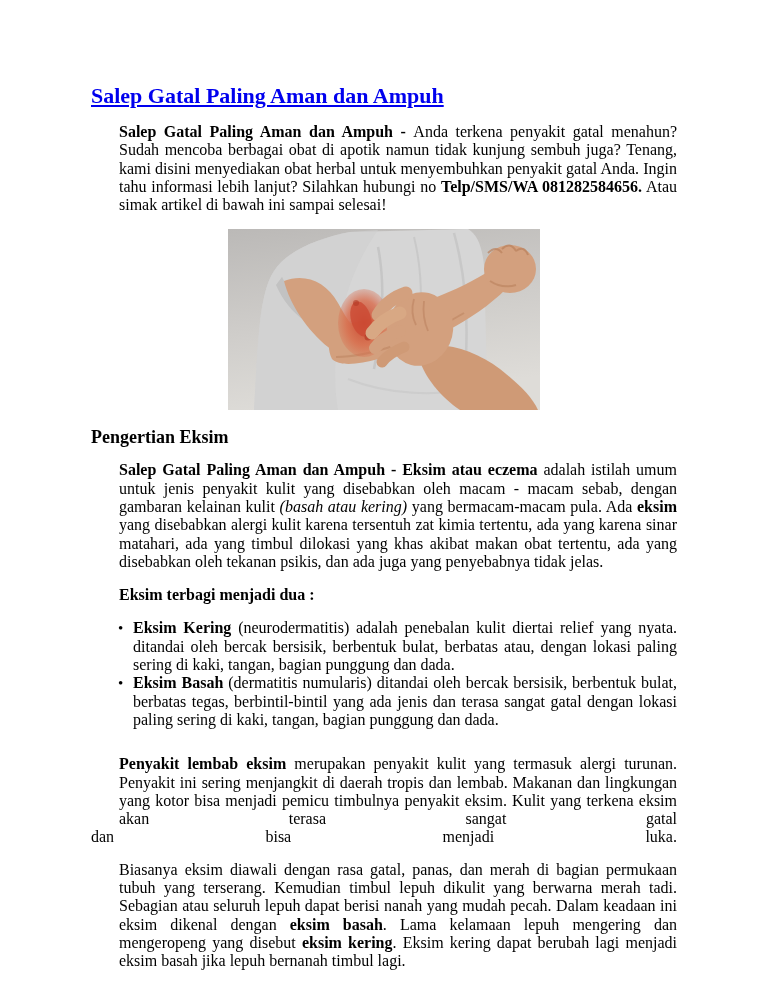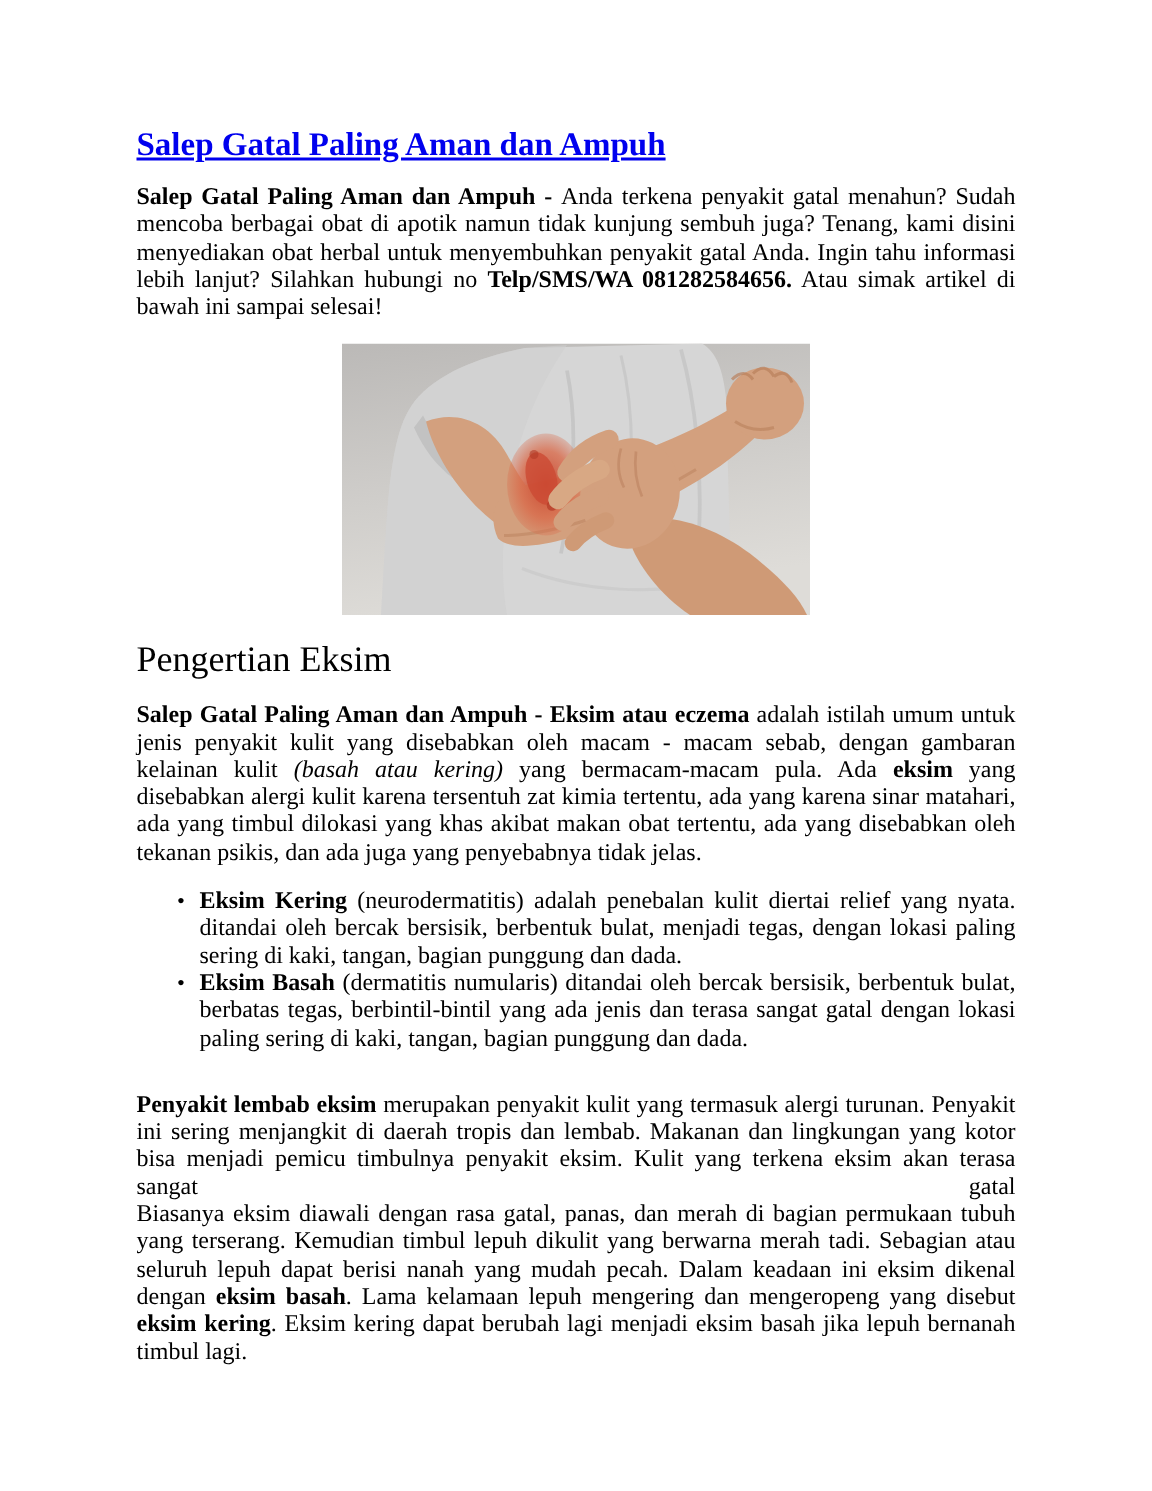--- a/index.html
+++ b/index.html
@@ -25,41 +25,42 @@
     text-decoration: underline;
     line-height: 1.1;
     margin-bottom: 15px;
     cursor: pointer;
   }
   .para {
     font-size: 16px;
     line-height: 18.3px;
     text-align: justify;
     margin-bottom: 14px;
+    margin-left: 28px;
   }
   .para.bold-line { font-weight: bold; margin-top: 15px; margin-bottom: 15px; }
   .jl { text-align: justify; text-align-last: justify; margin-bottom: 0; }
   .spread {
     display: flex;
     justify-content: space-between;
     font-size: 16px;
     line-height: 18.3px;
     margin-bottom: 14px;
   }
   .mt-lg { margin-top: 26px; }
   .photo {
     width: 312px;
     height: 181px;
     margin: 2px auto 12px auto;
     display: block;
   }
   .photo svg { display: block; }
   .h2 {
-    font-size: 24px;
-    font-weight: normal;
+    font-size: 18px;
+    font-weight: bold;
     margin: 17px 0 14px 0;
     line-height: 1.15;
   }
   .list {
     list-style: none;
     margin: 0 0 14px 0;
   }
   .list li {
     position: relative;
     padding-left: 42px;
@@ -140,29 +141,36 @@
         <path d="M176,118 C166,122 158,128 154,133" stroke="#cf9a76" stroke-width="11" stroke-linecap="round" fill="none"></path>
         <path d="M186,70 q-4,14 2,26 M196,72 q-2,16 4,30" stroke="#b9805c" stroke-width="1.8" fill="none" opacity="0.55"></path>
       </g>
     </svg>
   </figure>
 
   <h2 class="h2">Pengertian Eksim</h2>
 
   <p class="para"><span style="font-weight: bold;">Salep Gatal Paling Aman dan Ampuh - Eksim atau eczema </span><span>adalah istilah umum untuk jenis penyakit kulit yang disebabkan oleh macam - macam sebab, dengan gambaran kelainan kulit </span><span style="font-style: italic;">(basah atau kering)</span><span> yang bermacam-macam pula. Ada </span><span style="font-weight: bold;">eksim</span><span> yang disebabkan alergi kulit karena tersentuh zat kimia tertentu, ada yang karena sinar matahari, ada yang timbul dilokasi yang khas akibat makan obat tertentu, ada yang disebabkan oleh tekanan psikis, dan ada juga yang penyebabnya tidak jelas.</span></p>
 
+  <p class="para bold-line">Eksim terbagi menjadi dua :</p>
 
   <ul class="list">
     <li>
       <span class="marker">•</span>
-      <span><span style="font-weight: bold;">Eksim Kering</span><span> (neurodermatitis) adalah penebalan kulit diertai relief yang nyata. ditandai oleh bercak bersisik, berbentuk bulat, menjadi tegas, dengan lokasi paling sering di kaki, tangan, bagian punggung dan dada.</span></span>
+      <span><span style="font-weight: bold;">Eksim Kering</span><span> (neurodermatitis) adalah penebalan kulit diertai relief yang nyata. ditandai oleh bercak bersisik, berbentuk bulat, berbatas atau, dengan lokasi paling sering di kaki, tangan, bagian punggung dan dada.</span></span>
     </li>
     <li>
       <span class="marker">•</span>
       <span><span style="font-weight: bold;">Eksim Basah</span><span> (dermatitis numularis) ditandai oleh bercak bersisik, berbentuk bulat, berbatas tegas, berbintil-bintil yang ada jenis dan terasa sangat gatal dengan lokasi paling sering di kaki, tangan, bagian punggung dan dada.</span></span>
     </li>
   </ul>
 
   <p class="para mt-lg jl"><span style="font-weight: bold;">Penyakit lembab eksim</span><span> merupakan penyakit kulit yang termasuk alergi turunan. Penyakit ini sering menjangkit di daerah tropis dan lembab. Makanan dan lingkungan yang kotor bisa menjadi pemicu timbulnya penyakit eksim. Kulit yang terkena eksim akan terasa sangat gatal</span></p>
+  <div class="spread">
+    <span>dan</span>
+    <span>bisa</span>
+    <span>menjadi</span>
+    <span>luka.</span>
+  </div>
 
   <p class="para"><span>Biasanya eksim diawali dengan rasa gatal, panas, dan merah di bagian permukaan tubuh yang terserang. Kemudian timbul lepuh dikulit yang berwarna merah tadi. Sebagian atau seluruh lepuh dapat berisi nanah yang mudah pecah. Dalam keadaan ini eksim dikenal dengan </span><span style="font-weight: bold;">eksim basah</span><span>. Lama kelamaan lepuh mengering dan mengeropeng yang disebut </span><span style="font-weight: bold;">eksim kering</span><span>. Eksim kering dapat berubah lagi menjadi eksim basah jika lepuh bernanah timbul lagi.</span></p>
 
 </div>
 
 </body></html>

